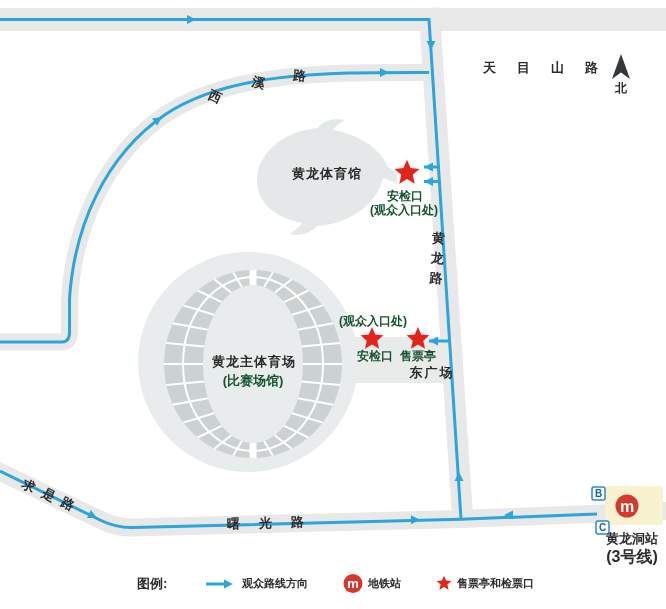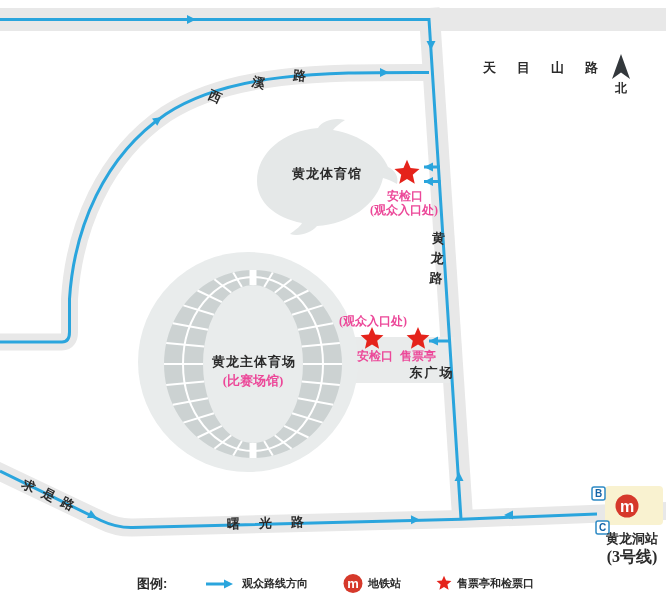--- a/index.html
+++ b/index.html
@@ -1,21 +1,21 @@
 <!DOCTYPE html>
 <html><head>
 <meta charset="utf-8">
 <style>
   html,body{margin:0;padding:0;background:#fff;}
   #map{position:relative;width:666px;height:609px;background:#fff;overflow:hidden;
        font-family:"Liberation Sans","DejaVu Sans",sans-serif;}
   #map svg{position:absolute;left:0;top:0;}
   .lbl{position:absolute;white-space:nowrap;color:#2b2b2b;font-size:13px;font-weight:bold;line-height:1.15;}
-  .lbl.center{transform:translateX(-50%);font-family:Liberation Serif, serif;}
-  .red{color:#ec4899;}
+  .lbl.center{transform:translateX(-50%);}
+  .red{color:#14532d;}
   .small{font-size:12px;}
   .road-top{letter-spacing:21px;}
   .road-shuguang{letter-spacing:19px;transform:rotate(-1.5deg);}
   .road-huanglong{writing-mode:vertical-rl;letter-spacing:20px;transform:rotate(3.5deg);transform-origin:top center;}
   .plaza-name{letter-spacing:2px;}
   .station-name{font-size:13px;}
   .station-line{font-size:16px;font-weight:bold;}
   .legend-text{font-size:11px;font-weight:bold;color:#2b2b2b;}
 </style>
 </head>

